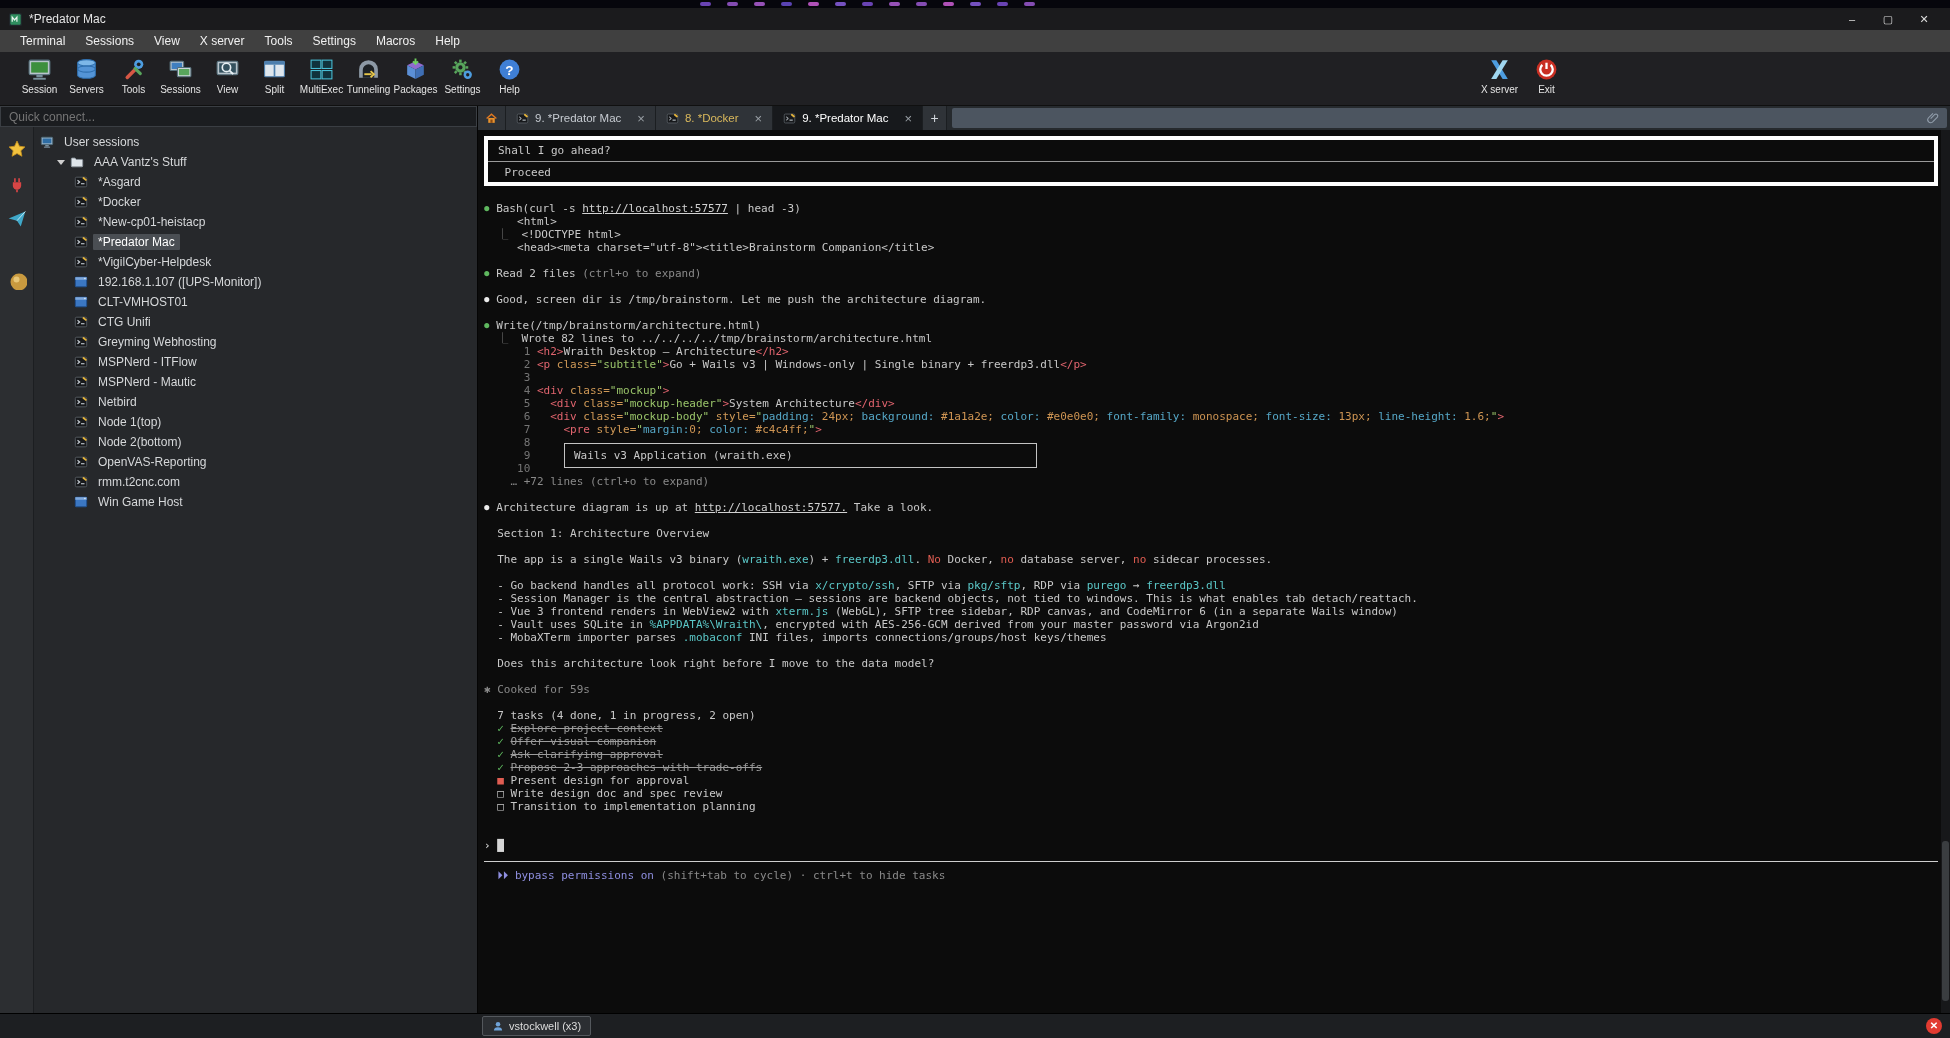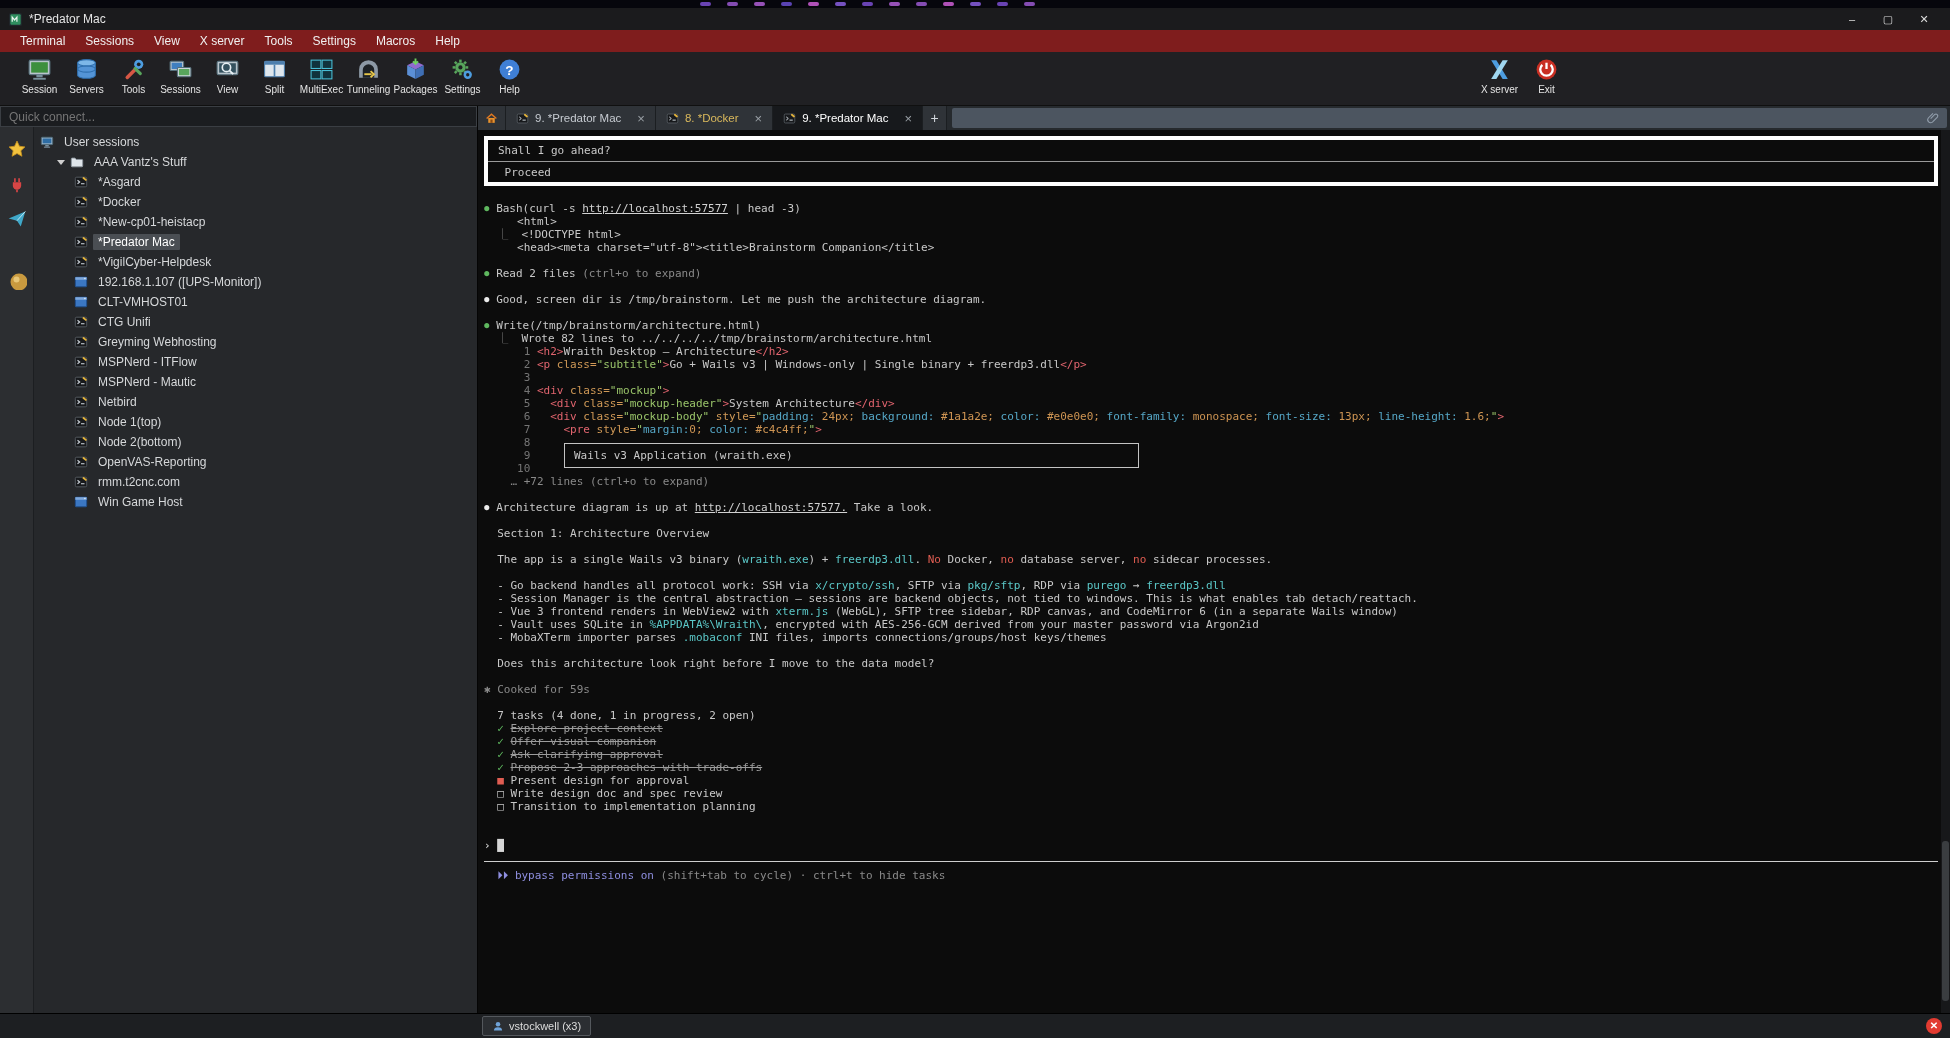--- a/index.html
+++ b/index.html
@@ -9,21 +9,21 @@
   
   .top-strip{height:8px;background:#06060c;display:flex;align-items:center;gap:16px;padding-left:700px;}
   .top-strip i{width:11px;height:4px;border-radius:2px;display:inline-block;opacity:.85;}
   
   .titlebar{height:22px;background:#1b1b1d;display:flex;align-items:center;padding:0 8px;color:#e4e4e4;font-size:12px;}
   .ticon{width:15px;height:15px;margin-right:6px;flex:none;}
   .ticon svg{width:15px;height:15px;display:block;}
   .win-controls{margin-left:auto;display:flex;}
   .win-btn{width:36px;text-align:center;color:#dcdcdc;font-size:11px;line-height:22px;cursor:default;}
   
-  .menubar{height:22px;background:#7f1d1d;display:flex;align-items:center;padding-left:10px;}
+  .menubar{height:22px;background:#404040;display:flex;align-items:center;padding-left:10px;}
   .menu-item{color:#f0f0f0;font-size:12px;padding:0 10px;line-height:22px;}
   
   .toolbar{height:54px;background:#202023;border-bottom:1px solid #101010;display:flex;align-items:flex-start;padding:3px 0 0 16px;}
   .tb-group{display:flex;}
   .tb-btn{width:47px;display:flex;flex-direction:column;align-items:center;gap:2px;padding-top:2px;}
   .tb-btn svg{width:25px;height:25px;display:block;}
   .tb-label{font-size:10px;color:#e4e4e4;white-space:nowrap;}
   .tb-spacer{flex:1;}
   .tb-right{display:flex;margin-right:380px;}
   
@@ -55,21 +55,21 @@
   .tab-fill{flex:1;background:#4c5560;margin:2px 3px 2px 5px;border-radius:2px;display:flex;align-items:center;justify-content:flex-end;padding-right:7px;}
   .tab-fill svg{width:14px;height:14px;opacity:.9;display:block;}
   
   .terminal{flex:1;background:#0c0c0c;padding:6px 12px 0 6px;font-family:"DejaVu Sans Mono","Liberation Mono",monospace;font-size:11px;color:#c9c9c9;position:relative;overflow:hidden;}
   .t-line{height:13px;line-height:13px;white-space:pre;position:relative;}
   .seg{white-space:pre;}
   .q-box{border:4px solid #ffffff;margin-bottom:3px;}
   .q-row{height:21px;line-height:21px;padding:0 10px;white-space:pre;}
   .q-row + .q-row{border-top:1px solid #9a9a9a;}
   .t-prompt{height:auto;padding-bottom:9px;border-bottom:1px solid #cfcfcf;margin-bottom:7px;}
-  .boxed{position:absolute;left:80px;top:-6px;width:575px;height:25px;line-height:23px;border:1px solid #c4c4c4;padding-left:9px;}
+  .boxed{position:absolute;left:80px;top:-6px;width:473px;height:25px;line-height:23px;border:1px solid #c4c4c4;padding-left:9px;}
   .grn{color:#5fb85f}.wht{color:#ececec}.dim{color:#8a8a8a}.red{color:#e05d52}
   .cod{color:#5bc8c8}.lnk{text-decoration:underline;color:#d2d2d2}
   .tag{color:#e0646e}.atr{color:#d19a57}.str{color:#9ac56a}.prp{color:#56a8c8}.val{color:#cf9553}
   .num{color:#757575}.chk{color:#5fb85f}.strike{color:#9c9c9c;text-decoration:line-through}
   .byp{color:#8f8fe0}.cur{color:#d6d6d6}
   .t-scroll{position:absolute;right:0;top:0;width:9px;height:100%;background:#17181a;}
   .t-thumb{position:absolute;right:1px;bottom:12px;width:7px;height:160px;background:#3a3d40;border-radius:3px;}
   
   .statusbar{height:25px;background:#1d1f22;border-top:1px solid #000;position:relative;}
   .sb-session{position:absolute;left:482px;top:2px;display:flex;align-items:center;gap:5px;background:#2b2e32;border:1px solid #54585d;border-radius:2px;padding:1px 9px;color:#dcdcdc;font-size:11px;height:20px;}

